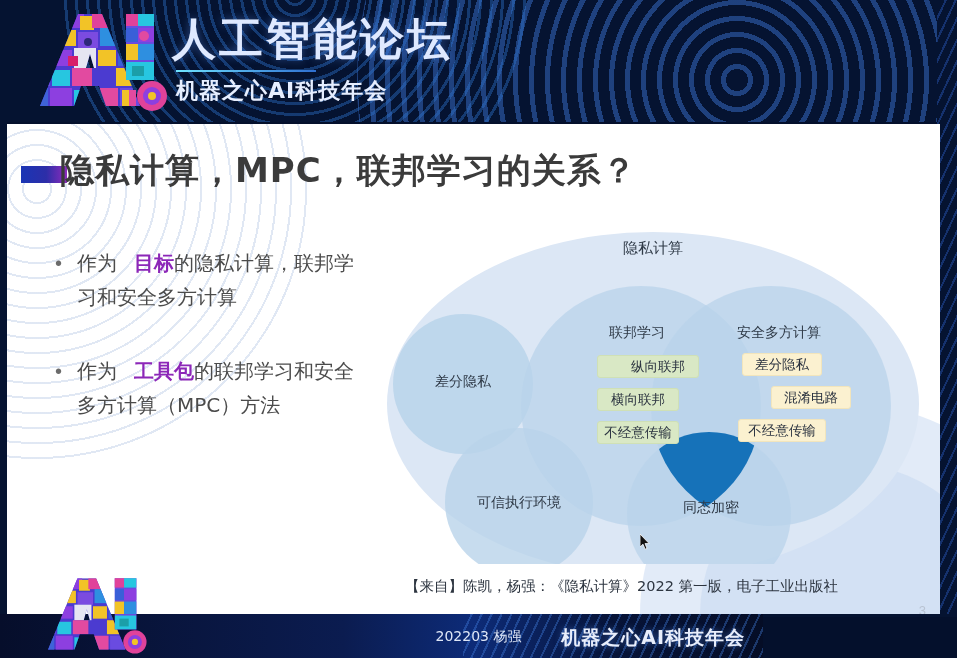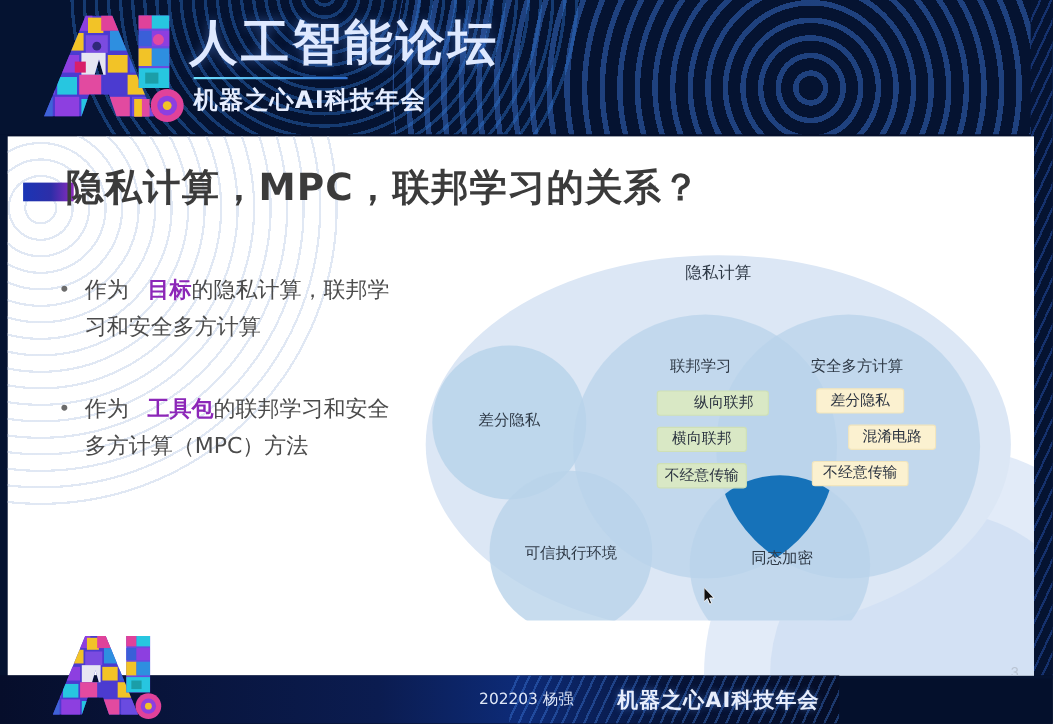--- a/index.html
+++ b/index.html
@@ -253,20 +253,21 @@
 
       <div class="tag tag-yellow" style="left:363px;top:129px;">差分隐私</div>
       <div class="tag tag-yellow" style="left:363px;top:162px;margin-left:29px;">混淆电路</div>
       <div class="tag tag-yellow" style="left:359px;top:195px;width:86px;">不经意传输</div>
     </div>
 
     <svg class="cursor" viewBox="0 0 11 16" width="11" height="16">
       <polygon points="0,0 0,13 3,10.2 5.1,15.2 7,14.4 5,9.6 9.2,9.6" fill="#111" stroke="#fff" stroke-width=".8"></polygon>
     </svg>
 
+    <div class="cite">【来自】陈凯，杨强：《隐私计算》2022 第一版，电子工业出版社</div>
     <div class="pageno">3</div>
   </div>
 
   <div class="footer">
     <div class="footer-stripes"></div>
     <div class="footer-center">202203 杨强</div>
     <div class="footer-right">机器之心AI科技年会</div>
   </div>
 
   <svg style="position:absolute;left:34px;top:572px;z-index:30;" width="118" height="84" viewBox="0 0 152 108">

